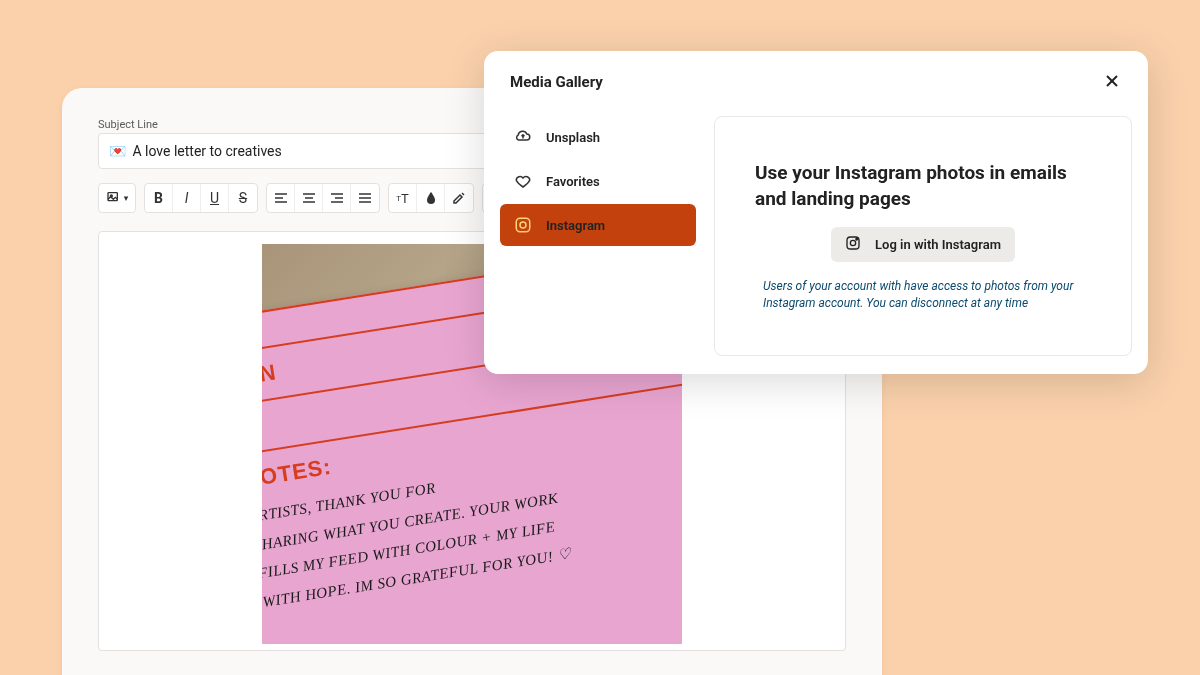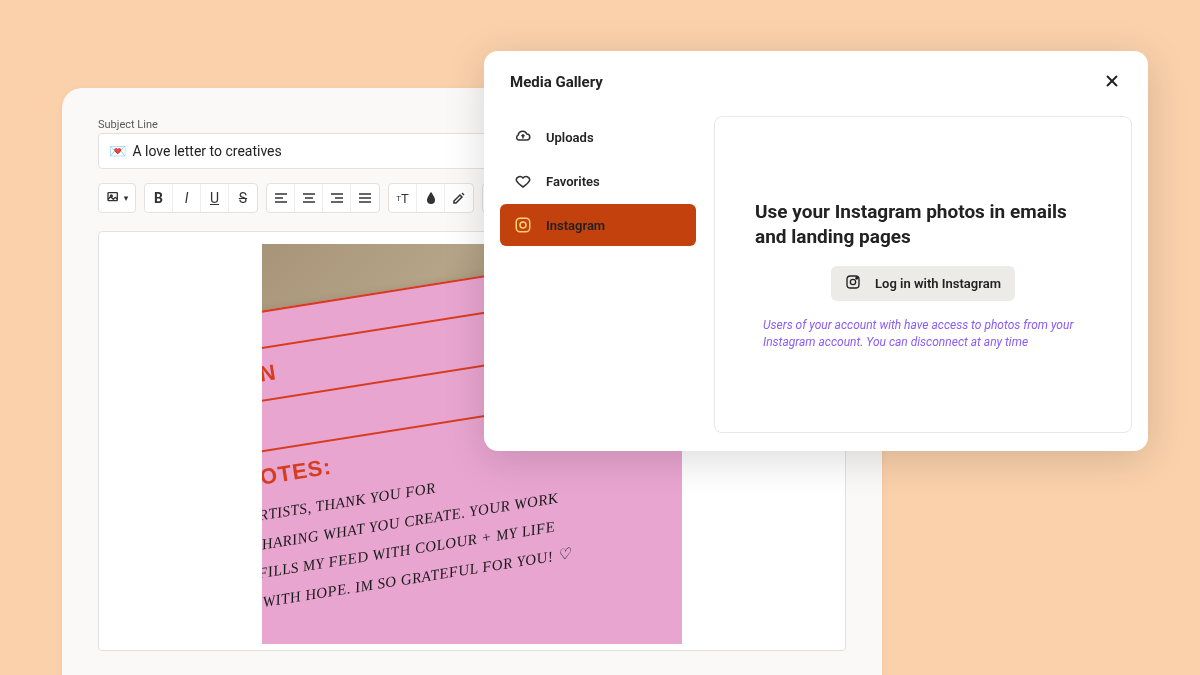--- a/index.html
+++ b/index.html
@@ -126,21 +126,21 @@
     line-height: 1.9;
     letter-spacing: 0.5px;
   }
   .notes-body .hw-line { white-space: nowrap; }
 
   .modal {
     position: absolute;
     left: 484px;
     top: 51px;
     width: 664px;
-    height: 400px;
+    height: 323px;
     background: #fff;
     border-radius: 14px;
     box-shadow: 0 8px 40px rgba(0,0,0,0.15);
     display: flex;
     flex-direction: column;
   }
   .modal-header {
     display: flex;
     justify-content: space-between;
     align-items: center;
@@ -216,21 +216,21 @@
     padding: 8px 14px;
     font-size: 13px;
     font-weight: 600;
     color: #222;
     cursor: pointer;
     margin-bottom: 16px;
   }
   .mc-disclaimer {
     font-size: 12px;
     font-style: italic;
-    color: #8b5cf6;
+    color: #0c4a6e;
     line-height: 1.4;
     max-width: 320px;
   }
 </style>
 </head>
 <body>
 
 <div class="editor-window">
   <div class="subject-label">Subject Line</div>
   <div class="subject-input">
@@ -357,21 +357,21 @@
   </div>
   <div class="modal-body">
     <div class="modal-sidebar">
       <div class="ms-item">
         <span class="ms-icon">
           <svg viewBox="0 0 24 24" fill="none" stroke="#333" stroke-width="2">
               <path d="M17 16a4 4 0 000-8 6 6 0 00-11.5 1.5A3.5 3.5 0 006 16h11z"></path>
               <path d="M12 9v5M10 11l2-2 2 2"></path>
             </svg>
         </span>
-        <span>Uploads</span>
+        <span>Unsplash</span>
       </div>
       <div class="ms-item">
         <span class="ms-icon">
           <svg viewBox="0 0 24 24" fill="none" stroke="#333" stroke-width="2">
               <path d="M12 20s-7-4.5-9-9a5 5 0 019-3 5 5 0 019 3c-2 4.5-9 9-9 9z"></path>
             </svg>
         </span>
         <span>Favorites</span>
       </div>
       <div class="ms-item active">

